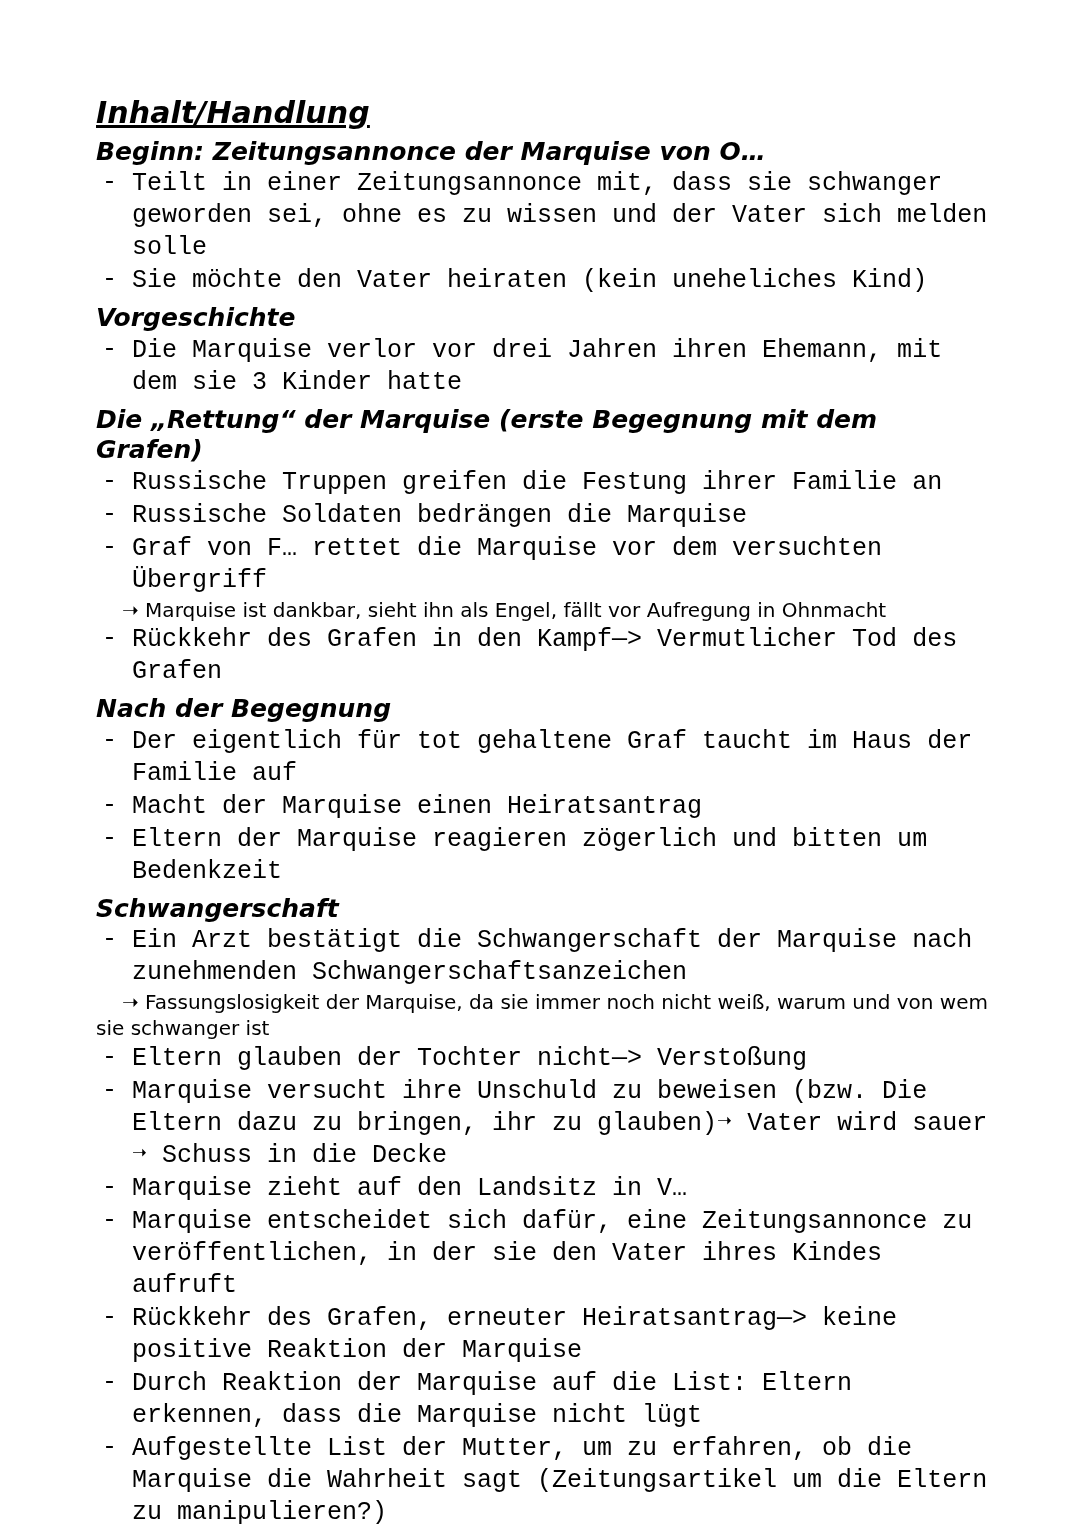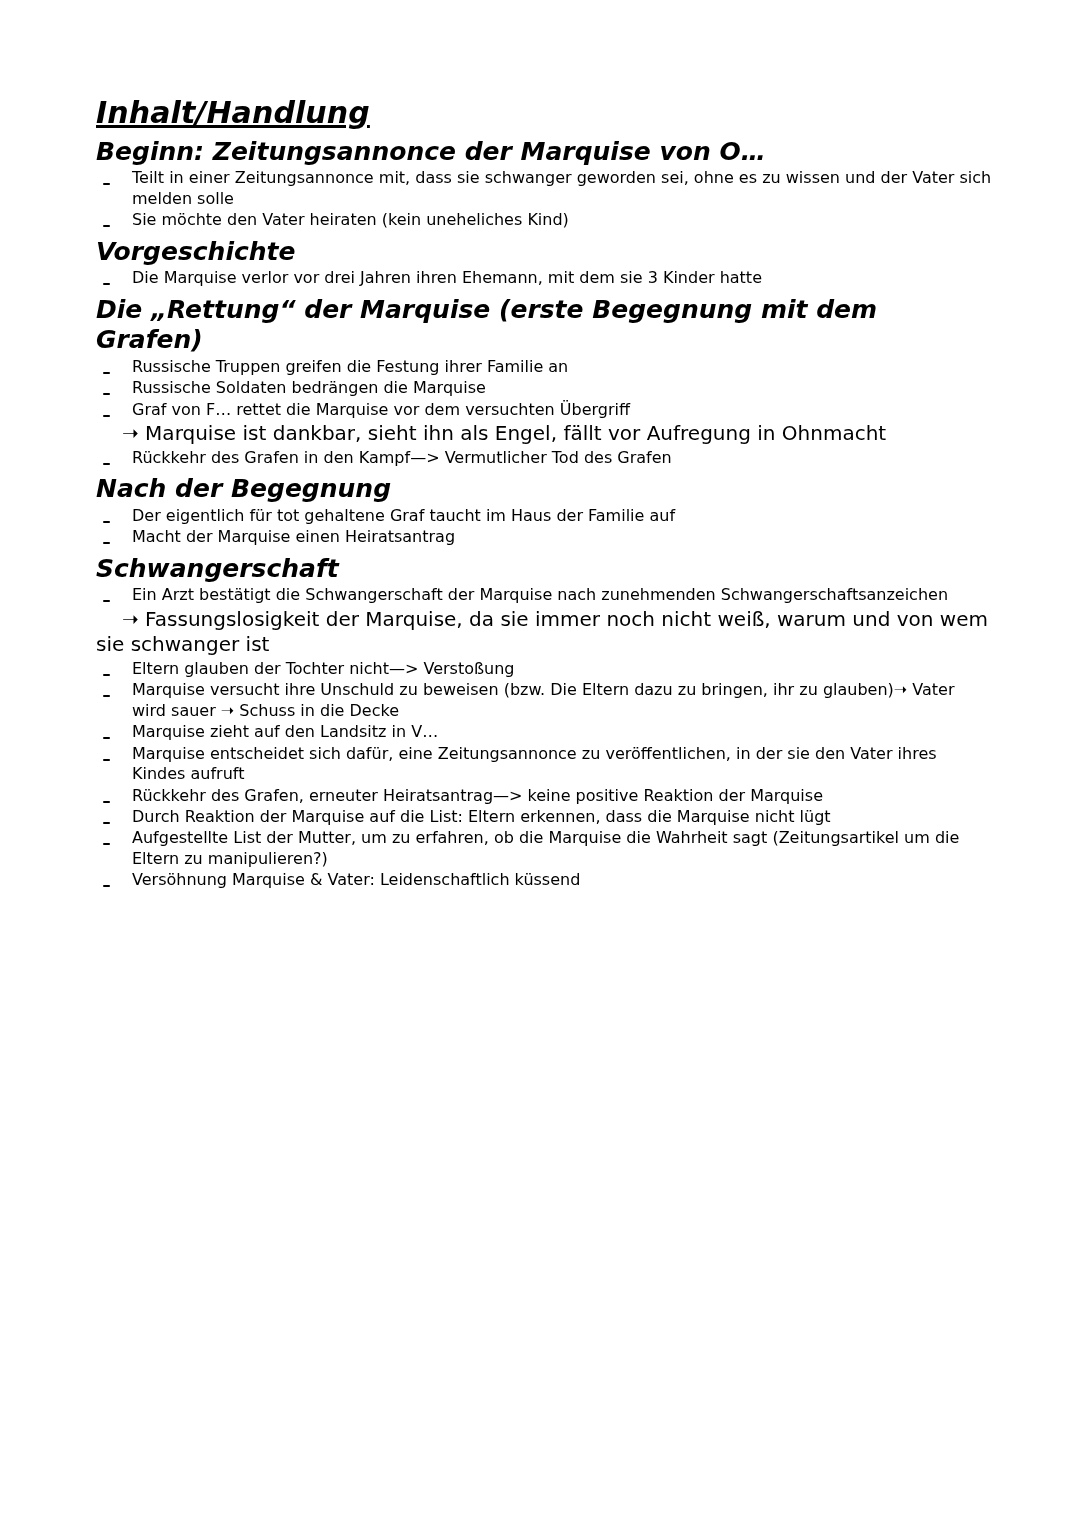--- a/index.html
+++ b/index.html
@@ -35,24 +35,25 @@
     line-height: 1.22;
     margin: 6px 0 1px 0;
   }
   ul.bullets {
     list-style: none;
     margin: 0;
     padding: 0;
   }
   ul.bullets li.dash {
     position: relative;
-    font-size: 16px;
+    font-size: 25px;
     line-height: 1.28;
     padding-left: 36px;
     margin: 0 0 1px 0;
+    font-family: Liberation Mono, monospace;
   }
   ul.bullets li.dash::before {
     content: "-";
     position: absolute;
     left: 6px;
     top: -1px;
     font-size: 25px;
   }
   .arrow-line {
     font-size: 20px;
@@ -88,20 +89,21 @@
   </ul>
   <p class="arrow-line">➝ Marquise ist dankbar, sieht ihn als Engel, fällt vor Aufregung in Ohnmacht</p>
   <ul class="bullets">
     <li class="dash">Rückkehr des Grafen in den Kampf—&gt; Vermutlicher Tod des Grafen</li>
   </ul>
 
   <h2 class="section-heading">Nach der Begegnung</h2>
   <ul class="bullets">
     <li class="dash">Der eigentlich für tot gehaltene Graf taucht im Haus der Familie auf</li>
     <li class="dash">Macht der Marquise einen Heiratsantrag</li>
+    <li class="dash">Eltern der Marquise reagieren zögerlich und bitten um Bedenkzeit</li>
   </ul>
 
   <h2 class="section-heading">Schwangerschaft</h2>
   <ul class="bullets">
     <li class="dash">Ein Arzt bestätigt die Schwangerschaft der Marquise nach zunehmenden Schwangerschaftsanzeichen</li>
   </ul>
   <p class="arrow-line">➝ Fassungslosigkeit der Marquise, da sie immer noch nicht weiß, warum und von wem sie schwanger ist</p>
   <ul class="bullets">
     <li class="dash">Eltern glauben der Tochter nicht—&gt; Verstoßung</li>
     <li class="dash">Marquise versucht ihre Unschuld zu beweisen (bzw. Die Eltern dazu zu bringen, ihr zu glauben)➝ Vater wird sauer ➝ Schuss in die Decke</li>

